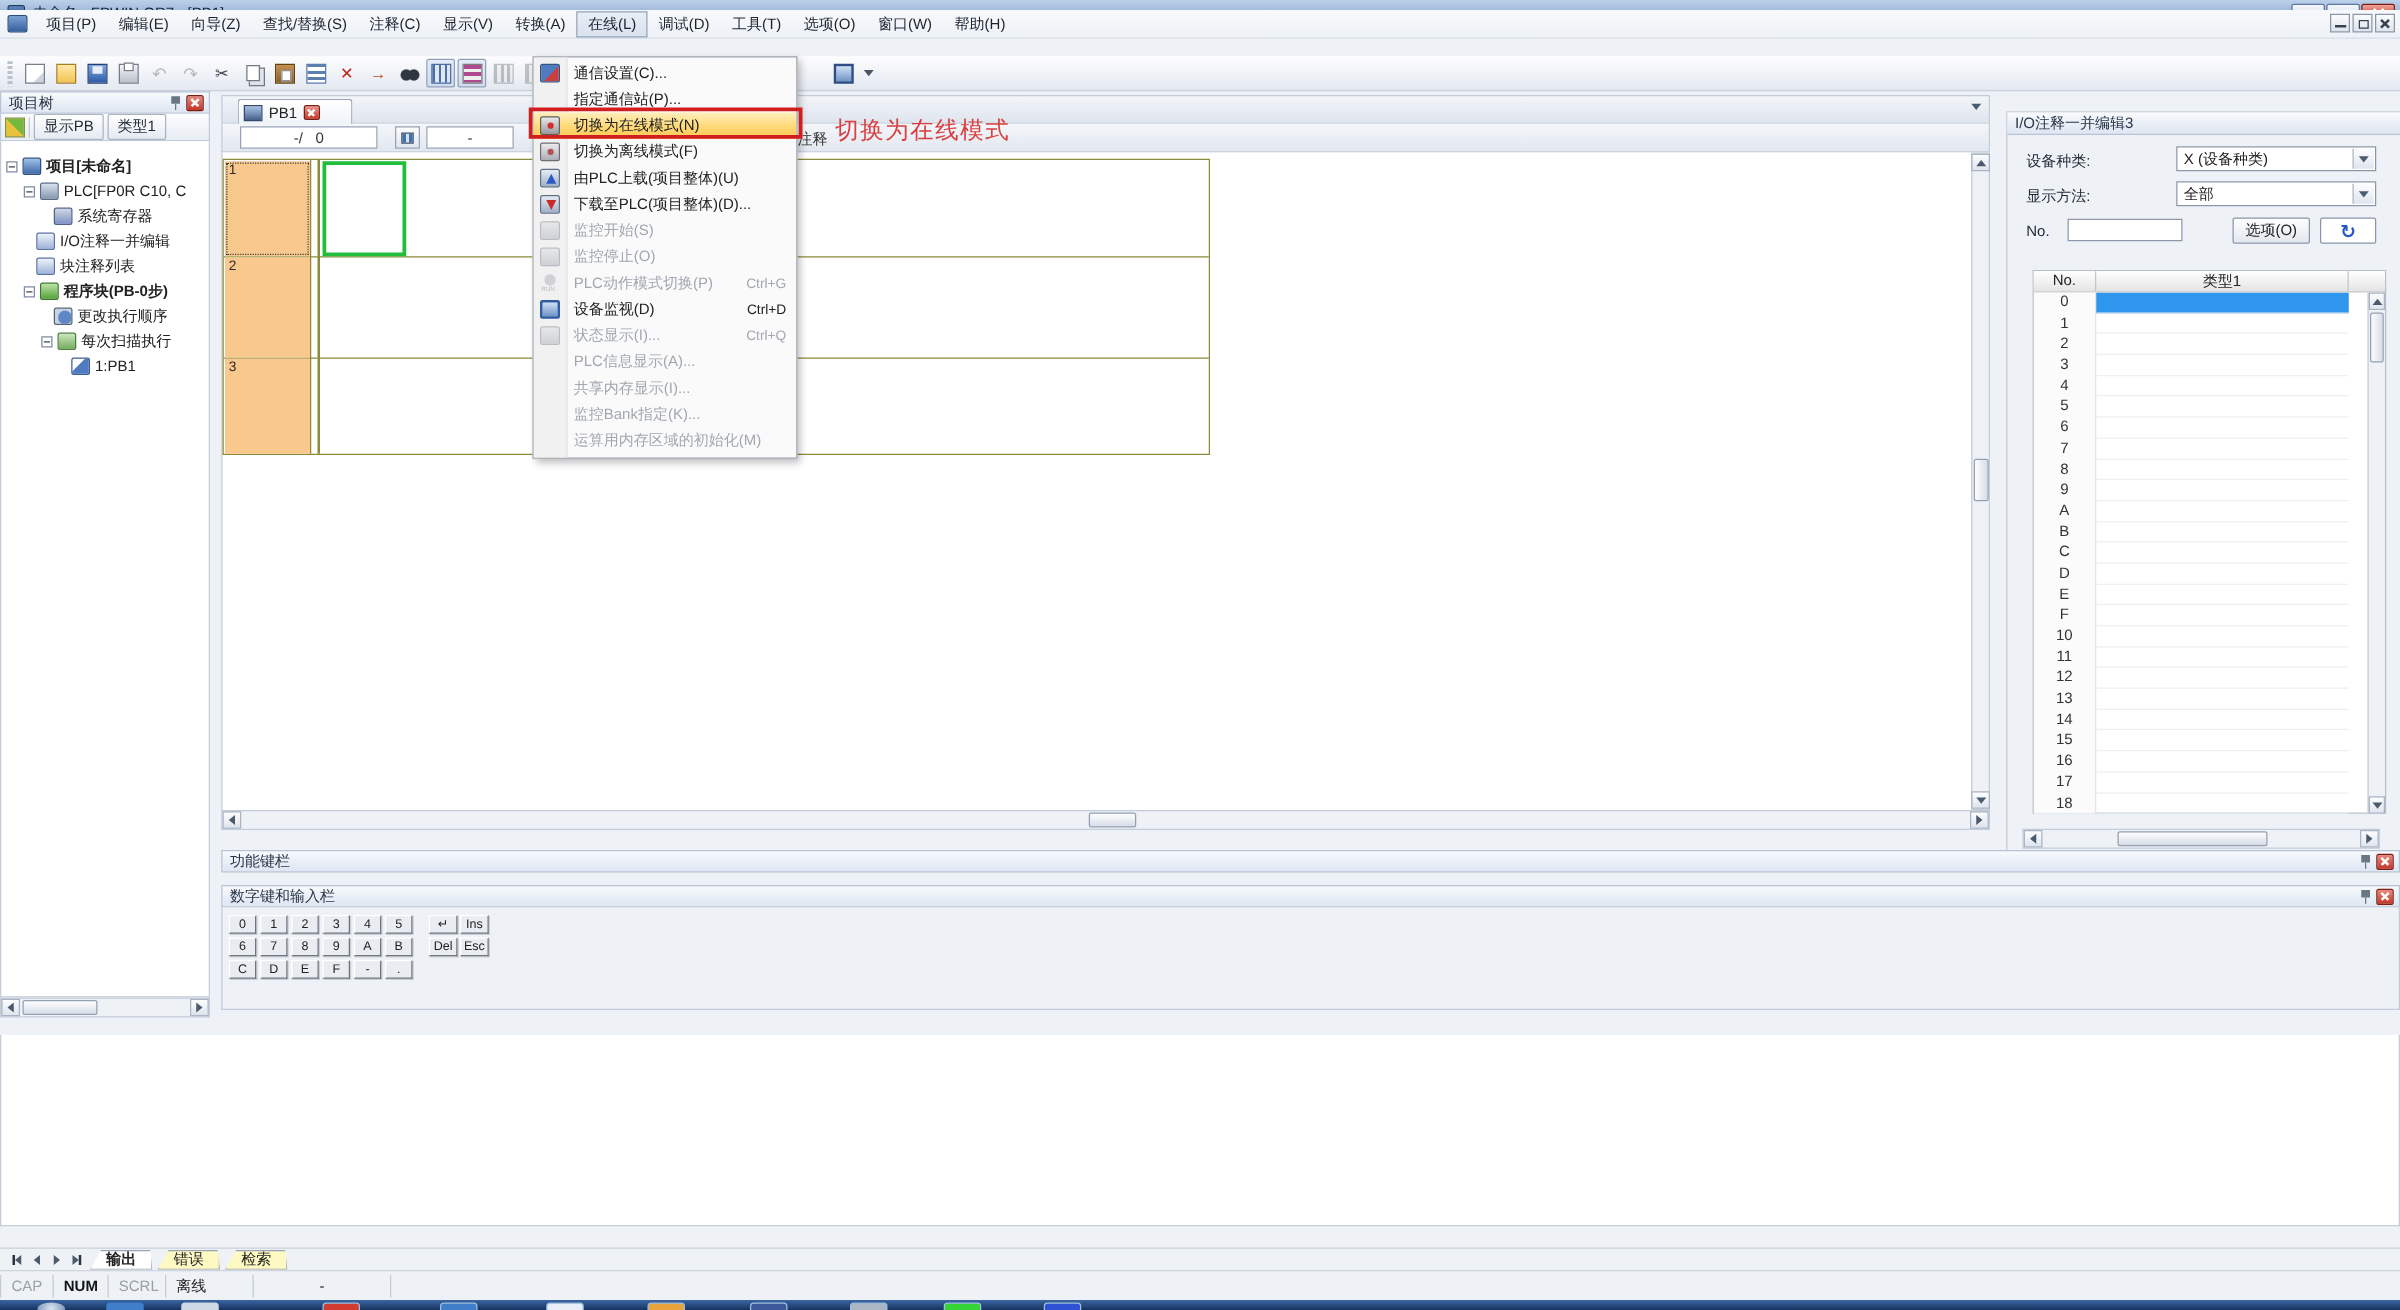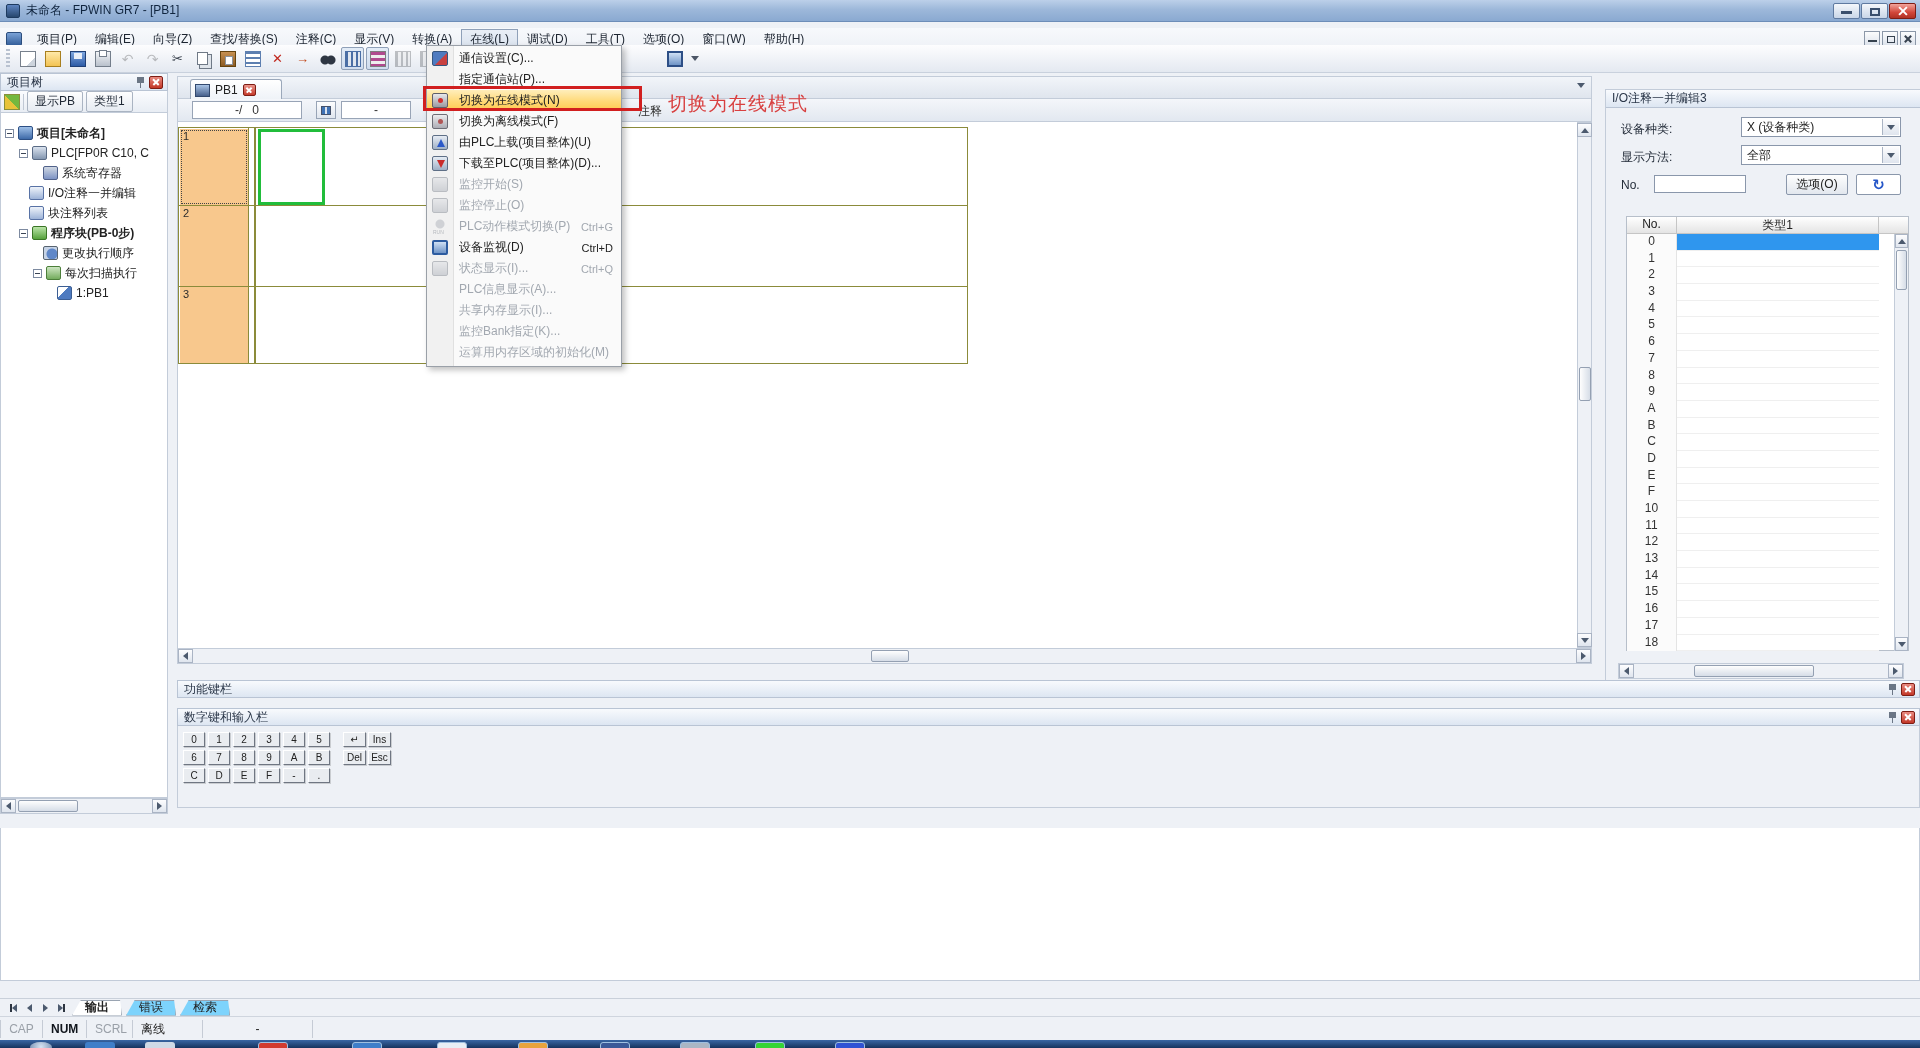--- a/index.html
+++ b/index.html
@@ -19,21 +19,21 @@
     background:linear-gradient(#f4f7fb,#c9d6e8); position:relative; }
   .wbtn.close { background:linear-gradient(#f2a49b,#d2473a 60%,#b03124); border-color:#7e1d14; }
   .wbtn .dash { position:absolute; left:7px; bottom:4px; width:11px; height:3px; background:#3a4f6d; }
   .wbtn .box  { position:absolute; left:8px; top:4px; width:10px; height:8px; border:2px solid #3a4f6d; }
   .xmark { position:relative; }
   .xmark::before,.xmark::after { content:""; position:absolute; left:50%; top:50%; width:11px; height:2px;
     background:#fff; transform:translate(-50%,-50%) rotate(45deg); }
   .xmark::after { transform:translate(-50%,-50%) rotate(-45deg); }
 
   
-  .menubar { position:absolute; left:0; top:28px; width:1920px; height:23px;
+  .menubar { position:absolute; left:0; top:8px; width:1920px; height:23px;
     background:linear-gradient(#f7f9fc,#eef1f6); border-bottom:1px solid #d8dee8;
     display:flex; align-items:center; padding-left:4px; }
   .menubar .childicon { width:16px; height:14px; margin:0 6px 0 2px;
     background:linear-gradient(#7aa2d6,#35609b); border:1px solid #2b4d7d; border-radius:2px; }
   .mtop { padding:3px 9px; height:21px; line-height:15px; color:#1c2430; cursor:default; }
   .mtop.open { background:linear-gradient(#e9eef6,#d9e2ee); border:1px solid #8fa0b8; padding:2px 8px; }
   .mdibtns { position:absolute; right:4px; top:3px; display:flex; gap:2px; }
   .mdib { width:16px; height:15px; border:1px solid #8b97a8; background:linear-gradient(#fbfcfd,#dde3ec); position:relative; }
   .mdib .dash { position:absolute; left:3px; bottom:3px; width:9px; height:2px; background:#37424f; }
   .mdib .box { position:absolute; left:4px; top:4px; width:8px; height:7px; border:1px solid #37424f; }
@@ -145,21 +145,21 @@
   .greenbox { position:absolute; left:79px; top:1px; width:67px; height:76px; border:3px solid #21bd3b; }
   .vscroll { position:absolute; width:15px; background:#eef1f6; border:1px solid #c3ccd9;
     display:flex; flex-direction:column; align-items:center; }
   .vthumb { width:12px; background:linear-gradient(90deg,#fefefe,#d6dde7); border:1px solid #94a0b2; border-radius:2px; }
 
   
   .anno-box { position:absolute; left:423px; top:86px; width:219px; height:25px; border:3px solid #d11f1f; z-index:60; }
   .anno-text { position:absolute; left:668px; top:91px; font-size:19px; color:#d84040; z-index:60; letter-spacing:1px; }
 
   
-  .popup { position:absolute; left:426px; top:45px; width:196px; height:322px; background:#fafafa;
+  .popup { position:absolute; left:426px; top:45px; width:212px; height:322px; background:#fafafa;
     border:1px solid #9aa0a8; box-shadow:3px 3px 6px rgba(0,0,0,.25); z-index:50; padding-top:2px; }
   .popup::before { content:""; position:absolute; left:0; top:0; bottom:0; width:26px; background:#f1f1f1; border-right:1px solid #e0e0e0; }
   .mi { position:relative; height:21px; display:flex; align-items:center; padding-left:32px; padding-right:8px; }
   .mi .mil { flex:1; white-space:nowrap; }
   .mi .mis { font-size:11px; }
   .mi.dis { color:#a2a8b0; }
   .mi.hl { background:linear-gradient(#ffeebb,#ffd977 55%,#ffc94e); }
   .mic { position:absolute; left:5px; top:3px; width:16px; height:15px; border-radius:2px; }
   .mic-communication-settings { background:linear-gradient(135deg,#4f7bc0 55%,#c84040 56%); border:1px solid #35557f; }
   .mic-online-mode { background:linear-gradient(#e8e8ea,#9a9aa2); border:1px solid #5f5f68; }
@@ -214,21 +214,21 @@
   .out-panel { position:absolute; left:0; top:828px; width:1920px; }
   .out-body { height:153px; background:#fff; border:1px solid #c3ccd9; border-top:none; }
 
   
   .tabrow { position:absolute; left:0; top:998px; width:1920px; height:18px; background:#eef1f6;
     border-top:1px solid #c9d0da; display:flex; align-items:center; padding-left:6px; gap:2px; }
   .navb { width:14px; height:13px; display:flex; align-items:center; justify-content:center; }
   .navb .bar { width:2px; height:8px; background:#2c3440; }
   .btab { height:16px; padding:0 12px; display:flex; align-items:center; margin-left:2px;
     clip-path:polygon(9px 0, calc(100% - 2px) 0, 100% 100%, 0 100%);
-    background:#7dd3fc; border:1px solid #9aa4b2; }
+    background:#fef9c3; border:1px solid #9aa4b2; }
   .btab.active { background:#fff; font-weight:bold;align-items:center; }
   .statusbar { position:absolute; left:0; top:1016px; width:1920px; height:24px; background:#eef1f6;
     border-top:1px solid #cfd5de; display:flex; align-items:center; }
   .sb-msg { padding-left:8px; width:1275px; color:#1d2530; }
   .sb-cell { height:18px; line-height:18px; border-left:1px solid #c5cbd5; padding:0 8px; text-align:center; }
   .sb-dim { color:#9aa0a8; }
   .sb-on { color:#10151c; font-weight:bold; }
   .taskbar { position:absolute; left:0; top:1040px; width:1920px; height:8px;
     background:linear-gradient(#3a66a4,#16335e); overflow:hidden; }
   .tk { position:absolute; top:2px; width:30px; height:10px; border-radius:3px 3px 0 0; }

